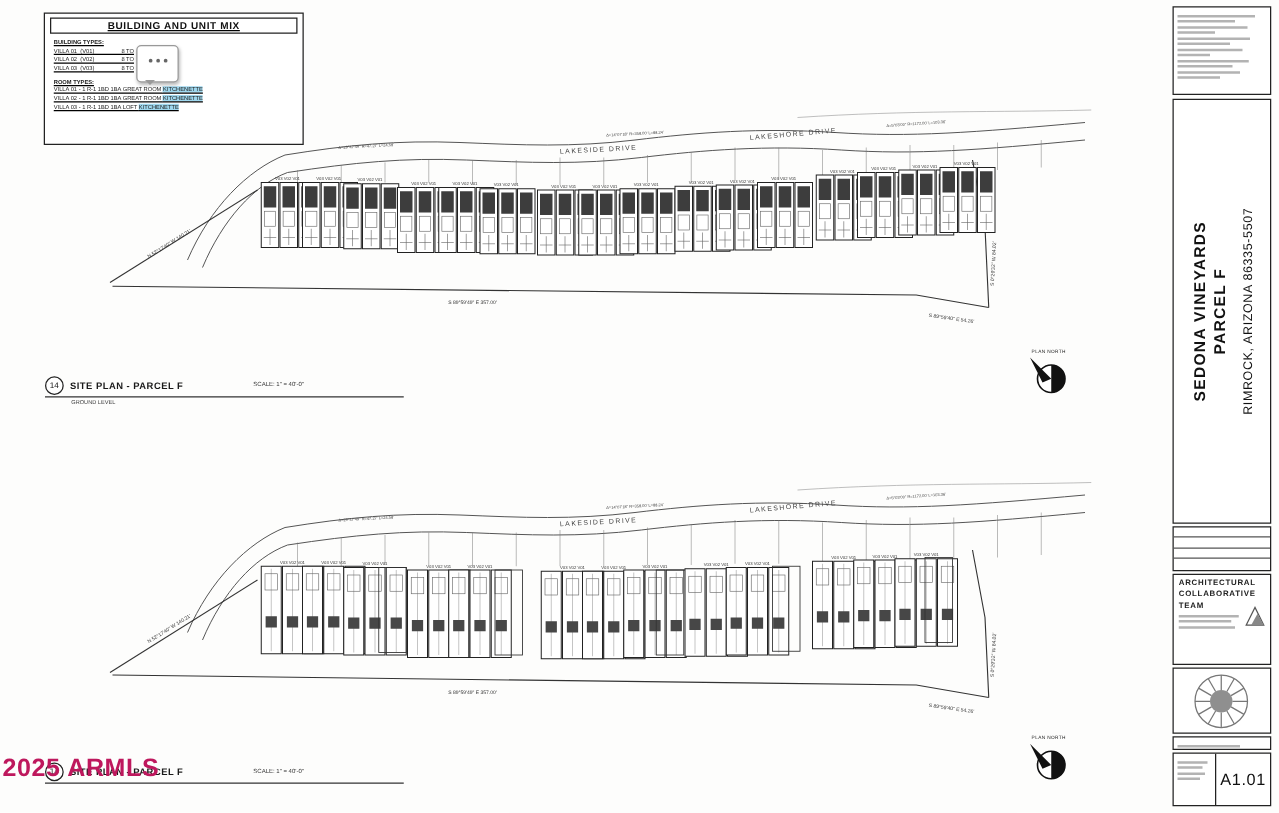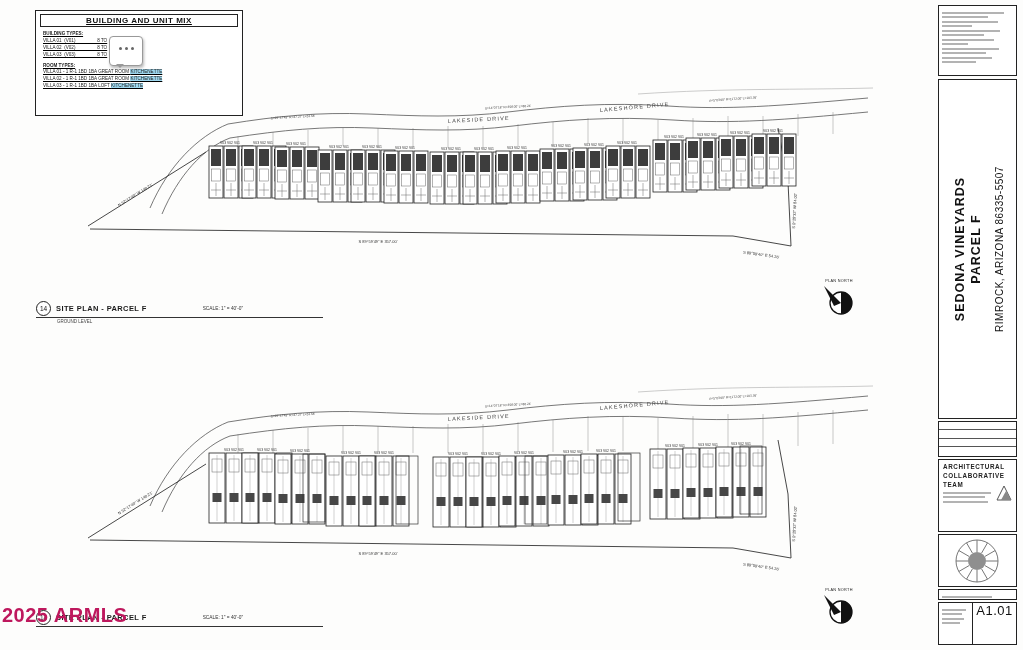--- a/index.html
+++ b/index.html
@@ -41,21 +41,21 @@
   .smudge{height:2px;background:#b3b3b3;margin:2.5px 3px;}
   .tb-vert{position:absolute;left:50%;top:50%;transform:translate(-50%,-50%) rotate(-90deg);text-align:center;white-space:nowrap;}
   .tb-proj{font-size:12.5px;font-weight:bold;letter-spacing:1px;color:#111;line-height:1.3;}
   .tb-addr{font-size:10px;letter-spacing:.5px;color:#111;margin-top:9px;}
   .rev-row{height:8.3px;border-bottom:1px solid #555;}
   .rev-row:last-child{border-bottom:none;}
   .firm-wrap{padding:3px 4px;}
   .firm-line{font-size:6.3px;font-weight:bold;letter-spacing:.6px;color:#222;line-height:1.4;}
   .sheet-f{display:flex;height:100%;}
   .sheet-f .fl{width:34px;border-right:1px solid #222;padding-top:3px;}
-  .sheet-f .fr{flex:1;display:flex;justify-content:center;}
+  .sheet-f .fr{flex:1;display:flex;align-items:center;justify-content:center;}
   .sheetnum{font-size:13px;letter-spacing:.5px;color:#111;}
 </style>
 </head>
 <body>
 
 <div class="sheet">
 
   <div class="legend">
     <div class="legend-title">BUILDING AND UNIT MIX</div>
     <div class="legend-body">

